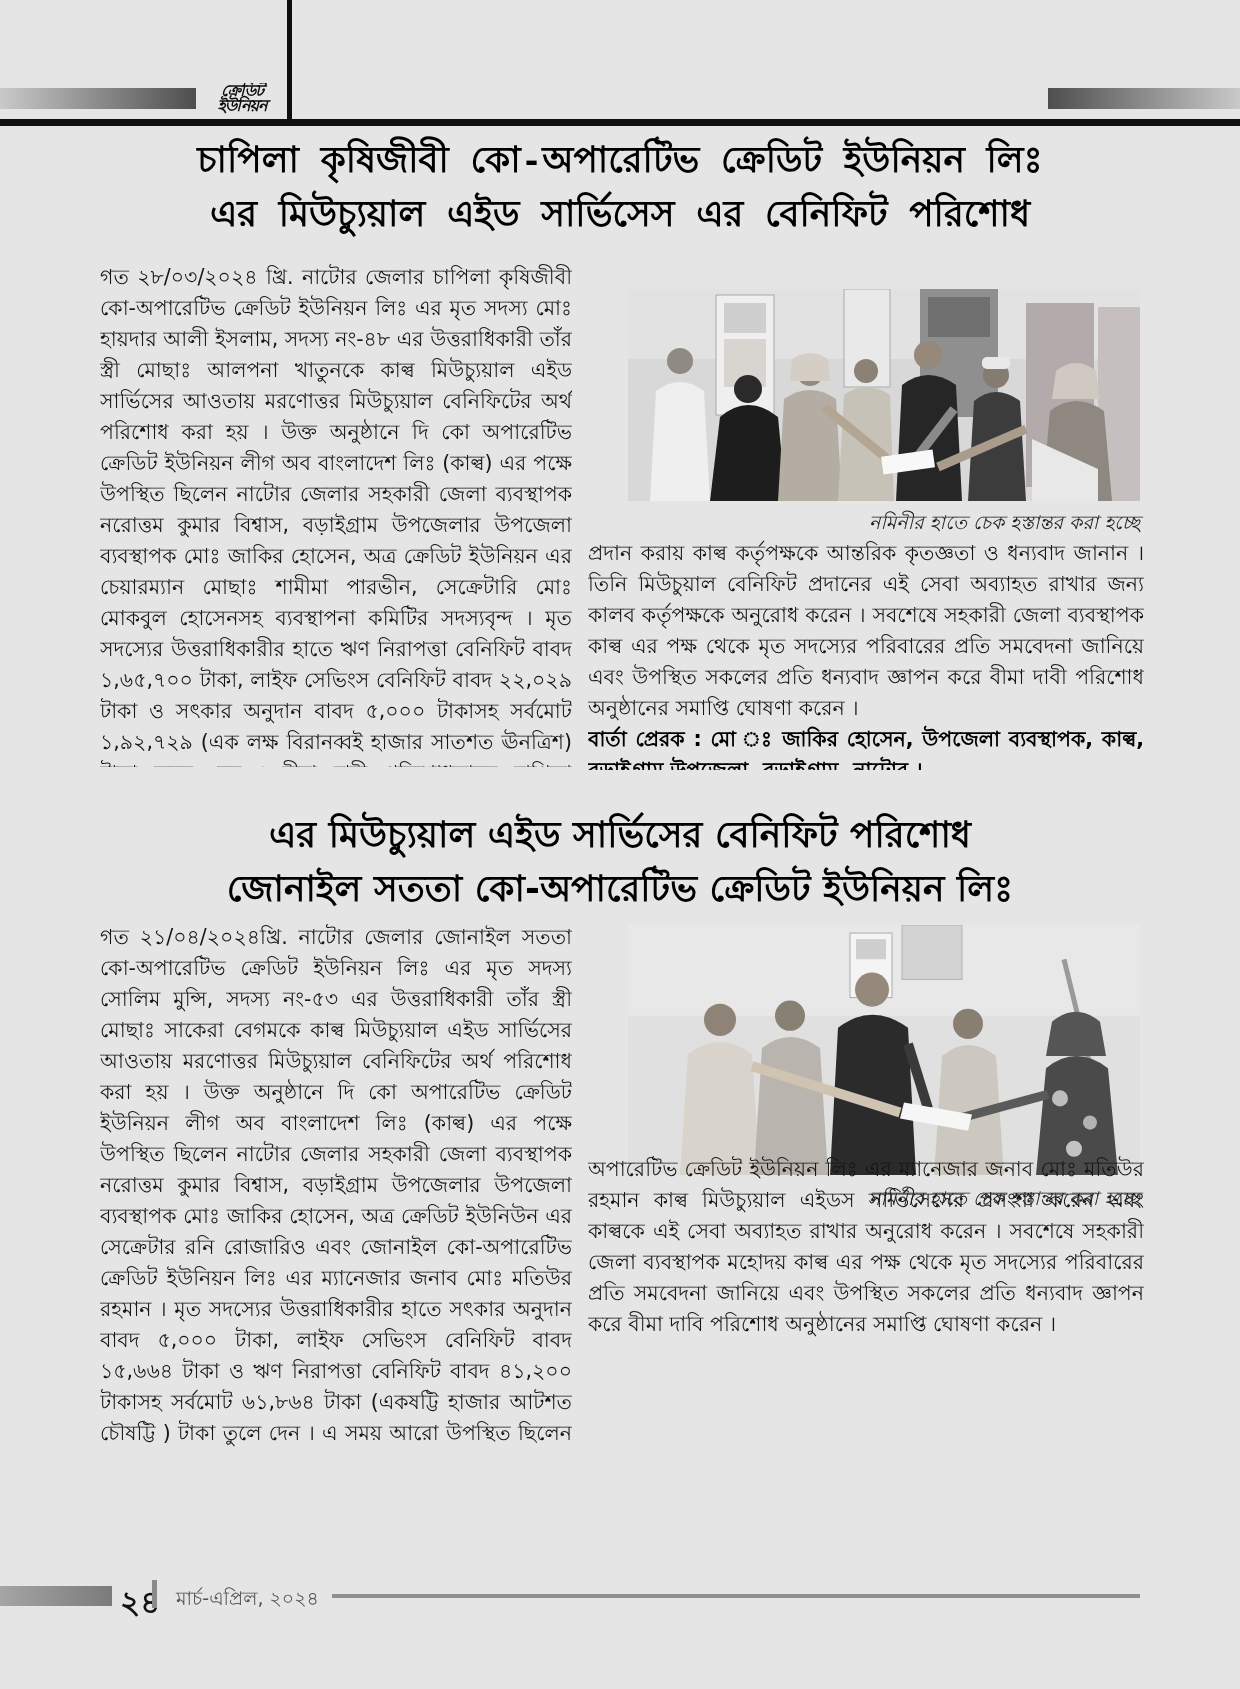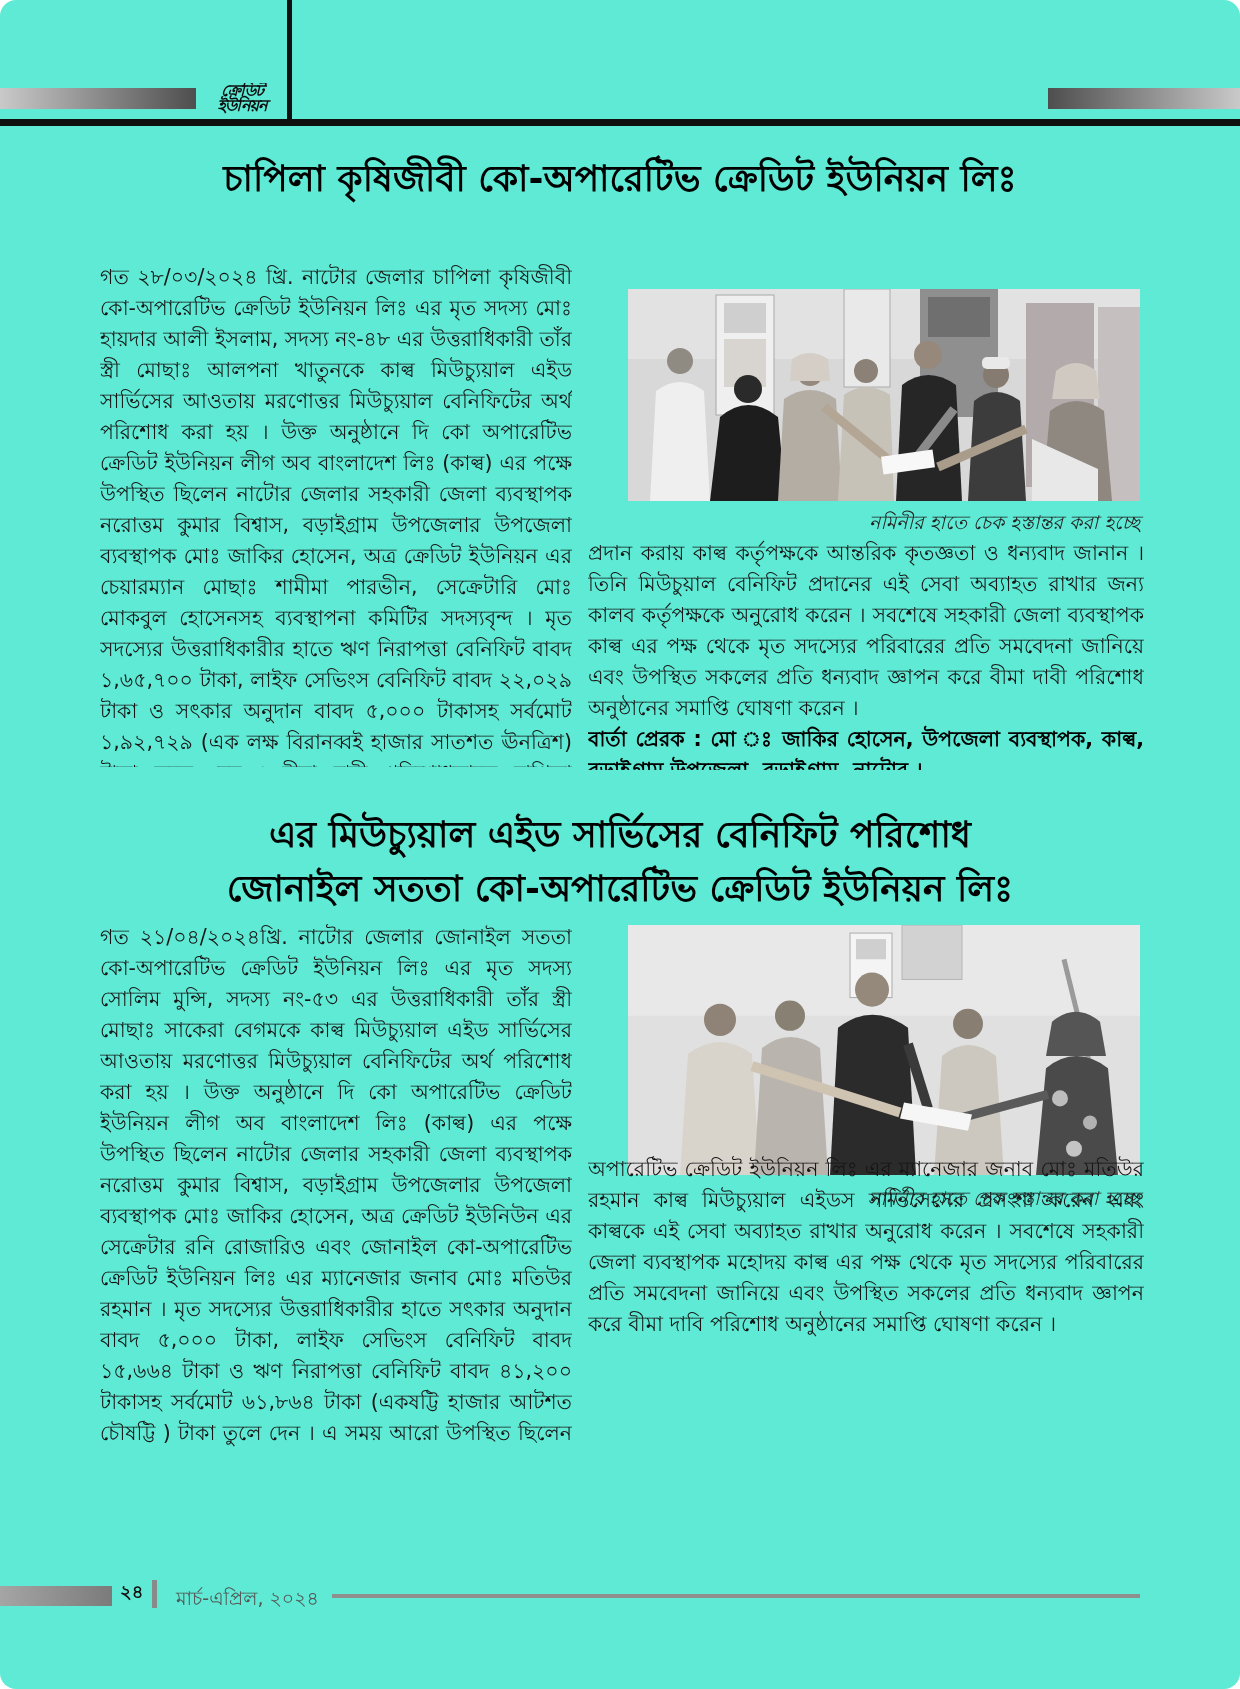--- a/index.html
+++ b/index.html
@@ -1,35 +1,35 @@
 <!DOCTYPE html>
 <html lang="bn"><head>
 <meta charset="utf-8">
 <style>
   * { margin:0; padding:0; box-sizing:border-box; }
   body { background:#ffffff; font-family:"DejaVu Sans", sans-serif; }
-  .page { position:relative; width:1240px; height:1689px; background:#5eead4; overflow:hidden; color:#1a1a1a;border-radius:16px; }
+  .page { position:relative; width:1240px; height:1689px; background:#e5e5e5; overflow:hidden; color:#1a1a1a; }
 
   
   .header-vline { position:absolute; left:287px; top:0; width:5px; height:123px; background:#101010; }
   .header-bar-left { position:absolute; left:0; top:88px; width:196px; height:21px;
                      background:linear-gradient(to right,#c9c9c9,#4e4e4e); }
   .header-bar-right { position:absolute; left:1048px; top:88px; width:192px; height:21px;
                       background:linear-gradient(to right,#4e4e4e,#c9c9c9); }
   .logo { position:absolute; left:198px; top:83px; width:88px; height:32px;
           font-weight:bold; font-style:italic; font-size:16px; line-height:15px;
           color:#0d0d0d; text-align:center; letter-spacing:-1px; overflow:hidden; }
   .header-title { position:absolute; left:302px; top:86px; width:560px; height:28px;
                   font-size:18px; line-height:26px; color:#6e6e6e; overflow:hidden; }
   .header-rule { position:absolute; left:0; top:119px; width:1240px; height:7px; background:#101010; }
 
   
   .headline { position:absolute; left:100px; width:1040px; text-align:center;
               font-weight:bold; color:#000; font-size:36px; line-height:54px; }
-  .headline.a1 { top:152px; height:110px; }
+  .headline.a1 { top:136px; height:110px;font-family:Liberation Mono, monospace; }
   .headline.a2 { top:808px; height:110px; }
 
   
   .col { position:absolute; font-size:20.5px; line-height:31px; text-align:justify;
          color:#161616; overflow:hidden; }
   .a1-left  { left:100px; top:262px; width:472px; height:505px; }
   .a1-right { left:588px; top:538px; width:556px; height:232px; }
   .a2-left  { left:100px; top:922px; width:472px; height:525px; }
   .a2-right { left:588px; top:1154px; width:556px; height:325px; }
   .sender { font-weight:bold; color:#000; }
@@ -40,39 +40,40 @@
   .photo.p2 { top:925px; height:250px; }
   .photo svg { display:block; width:100%; height:100%; }
   .caption { position:absolute; left:588px; width:552px; text-align:right;
              font-style:italic; font-size:19px; color:#222; }
   .caption.c1 { top:508px; }
   .caption.c2 { top:1184px; }
 
   
   .footer-bar { position:absolute; left:0; top:1586px; width:112px; height:20px;
                 background:linear-gradient(to right,#a5a5a5,#7b7b7b); }
-  .footer-page { position:absolute; left:120px; top:1578px; width:34px; font-size:18px;
+  .footer-page { position:absolute; left:120px; top:1578px; width:34px; font-size:31px;
                  font-weight:bold; color:#111; }
   .footer-sep { position:absolute; left:152px; top:1580px; width:5px; height:28px; background:#8a8a8a; }
   .footer-issue { position:absolute; left:176px; top:1584px; width:150px; font-size:19px; color:#555; }
   .footer-line { position:absolute; left:332px; top:1594px; width:808px; height:4px; background:#8f8f8f; }
 </style>
 </head>
 <body>
 
 <div class="page">
 
   <div class="header-vline"></div>
   <div class="header-bar-left"></div>
   <div class="header-bar-right"></div>
   <div class="logo">ক্রেডিট ইউনিয়ন</div>
   <div class="header-rule"></div>
 
   <div class="headline a1">
     <div>চাপিলা কৃষিজীবী কো-অপারেটিভ ক্রেডিট ইউনিয়ন লিঃ</div>
+    <div>এর মিউচ্যুয়াল এইড সার্ভিসেস এর বেনিফিট পরিশোধ</div>
   </div>
 
   <div class="col a1-left">গত ২৮/০৩/২০২৪ খ্রি. নাটোর জেলার চাপিলা কৃষিজীবী কো-অপারেটিভ ক্রেডিট ইউনিয়ন লিঃ এর মৃত সদস্য মোঃ হায়দার আলী ইসলাম, সদস্য নং-৪৮ এর উত্তরাধিকারী তাঁর স্ত্রী মোছাঃ আলপনা খাতুনকে কাল্ব মিউচ্যুয়াল এইড সার্ভিসের আওতায় মরণোত্তর মিউচ্যুয়াল বেনিফিটের অর্থ পরিশোধ করা হয় । উক্ত অনুষ্ঠানে দি কো অপারেটিভ ক্রেডিট ইউনিয়ন লীগ অব বাংলাদেশ লিঃ (কাল্ব) এর পক্ষে উপস্থিত ছিলেন নাটোর জেলার সহকারী জেলা ব্যবস্থাপক নরোত্তম কুমার বিশ্বাস, বড়াইগ্রাম উপজেলার উপজেলা ব্যবস্থাপক মোঃ জাকির হোসেন, অত্র ক্রেডিট ইউনিয়ন এর চেয়ারম্যান মোছাঃ শামীমা পারভীন, সেক্রেটারি মোঃ মোকবুল হোসেনসহ ব্যবস্থাপনা কমিটির সদস্যবৃন্দ । মৃত সদস্যের উত্তরাধিকারীর হাতে ঋণ নিরাপত্তা বেনিফিট বাবদ ১,৬৫,৭০০ টাকা, লাইফ সেভিংস বেনিফিট বাবদ ২২,০২৯ টাকা ও সৎকার অনুদান বাবদ ৫,০০০ টাকাসহ সর্বমোট ১,৯২,৭২৯ (এক লক্ষ বিরানব্বই হাজার সাতশত ঊনত্রিশ) টাকা তুলে দেন । বীমা দাবী পরিশোধকালে চাপিলা কৃষিজীবী কো-অপারেটিভ ক্রেডিট ইউনিয়ন লিঃ এর চেয়ারম্যান মোছা ঃ শামীমা পারভীন কাল্ব মিউচ্যুয়াল এইডস সার্ভিসেসের টাকা যথা সময়ে</div>
 
   <div class="photo p1">
     <svg viewBox="0 0 512 212" preserveAspectRatio="none">
       <rect width="512" height="212" fill="#d8d8d8"></rect>
       <rect x="0" y="0" width="512" height="70" fill="#e2e2e2"></rect>
       <rect x="88" y="6" width="58" height="120" fill="#efefef" stroke="#a8a8a8"></rect>
       <rect x="96" y="14" width="42" height="30" fill="#cfcfcf"></rect>

